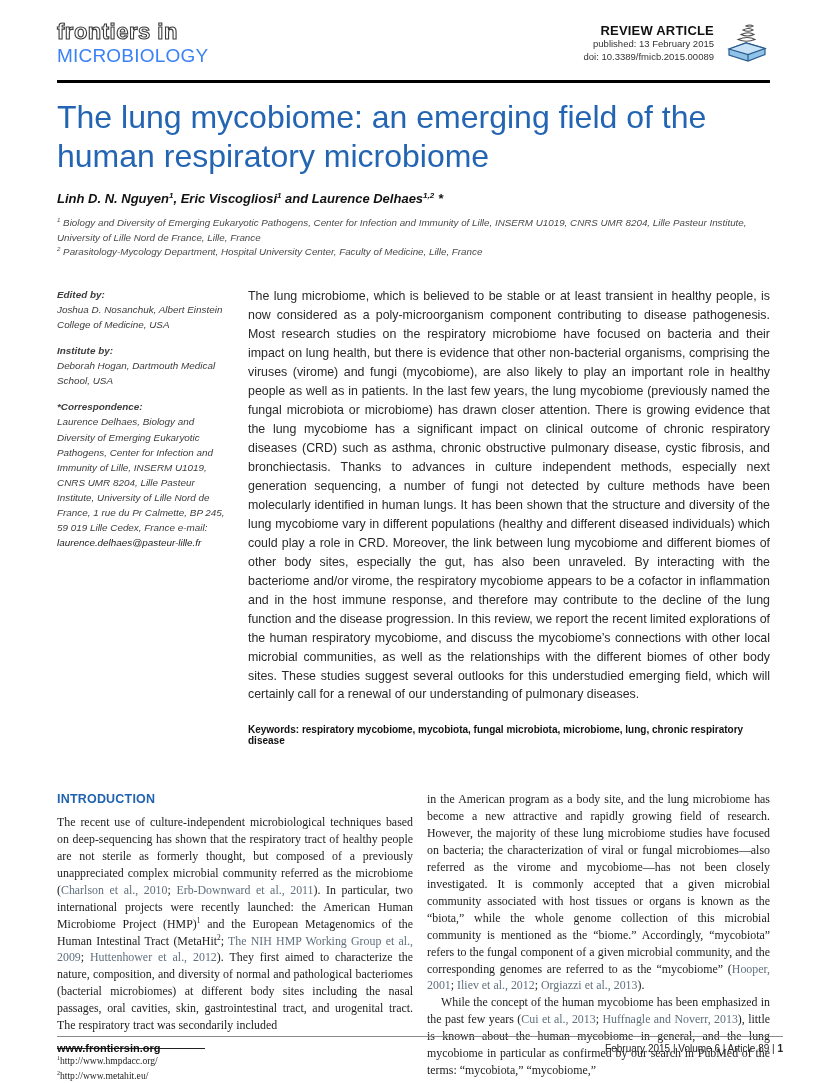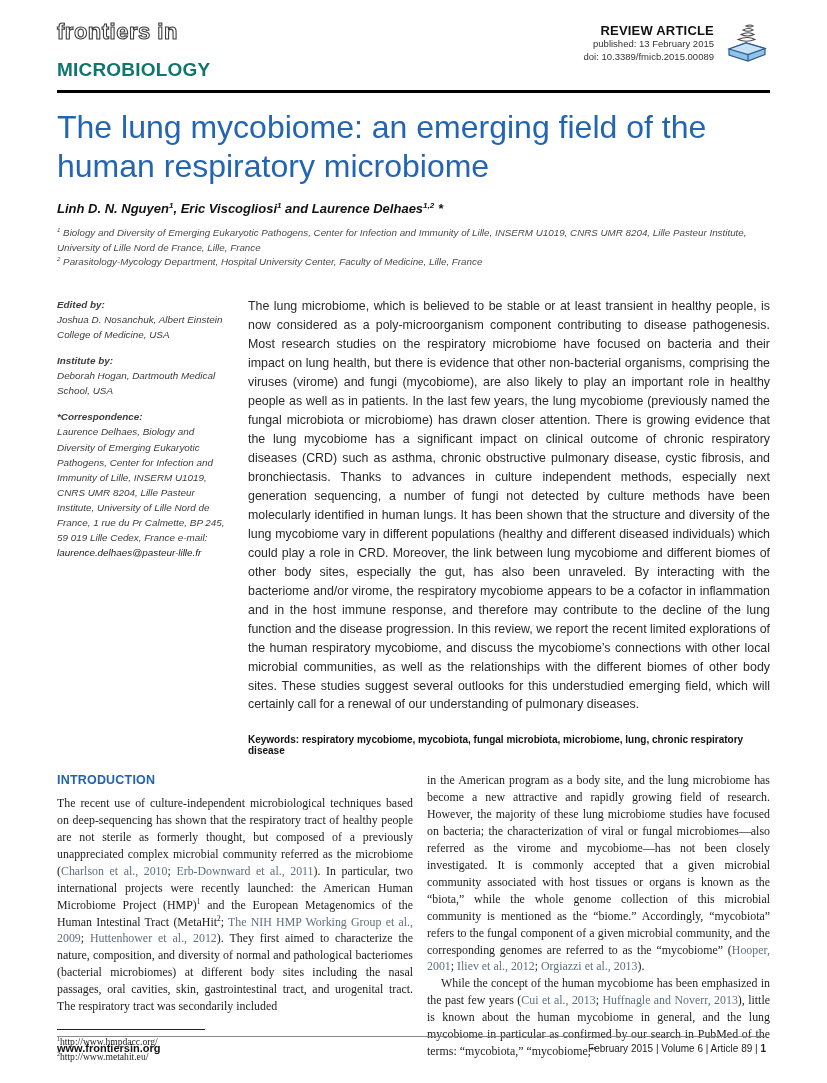--- a/index.html
+++ b/index.html
@@ -7,21 +7,21 @@
     position:relative; width:827px; height:1083px; margin:0 auto;
     background:#ffffff; box-sizing:border-box; padding:1px 57px;
     font-family:"Liberation Sans", sans-serif; color:#1a1a1a; overflow:hidden;
   }
   
   .header { display:flex; justify-content:space-between; align-items:flex-start; padding-top:20px; }
   .logo-line1 {
     font-size:22px; font-weight:bold; letter-spacing:0.5px;
     color:#ffffff; -webkit-text-stroke:1.1px #3c3c3c; line-height:1.0;
   }
-  .logo-line2 { font-size:19px; font-weight:bold; color:#0f766e; letter-spacing:0.2px; margin-top:16px; }
+  .logo-line2 { font-size:19px; font-weight:normal; color:#3b82f6; letter-spacing:0.2px; margin-top:2px; }
   .header-right { display:flex; align-items:flex-start; gap:10px; }
   .header-meta { text-align:right; padding-top:2px; }
   .article-type { font-size:13px; font-weight:bold; color:#111; letter-spacing:0.2px; }
   .pub-line, .doi-line { font-size:9.5px; color:#333; line-height:1.35; }
   .header-rule { border-top:3px solid #000; margin-top:9px; }
   
   .title { color:#2365B2; font-size:32px; line-height:1.22; font-weight:normal; margin:15px 0 0 0; }
   .authors { margin-top:15px; font-size:13px; font-weight:bold; font-style:italic; color:#111; }
   sup { font-size:0.62em; line-height:0; }
   .affiliation { margin-top:0; font-size:9.8px; font-style:italic; color:#4a4a4a; line-height:1.5; }
@@ -29,39 +29,39 @@
   
   .meta-row { display:flex; margin-top:27px;gap:8px; }
   .sidebar { width:168px; flex-shrink:0; font-size:9.9px; font-style:italic; color:#3d3d3d; line-height:1.52; }
   .sidebar-block { margin-bottom:11px; }
   .sidebar-label { font-weight:bold; }
   .abstract-col { flex:1; margin-left:15px; }
   .abstract { font-size:12.4px; line-height:1.53; text-align:justify; color:#2a2a2a; }
   .keywords { margin-top:20px; font-size:10px; font-weight:bold; color:#111; }
   
   .body-cols {
-    display:flex; gap:14px; margin-top:16px;
+    display:flex; gap:14px; margin-top:45px;
     font-family:"Liberation Serif", serif; font-size:11.9px; line-height:1.42;
     color:#1c1c1c; text-align:justify;
   }
   .col-left { width:356px; flex-shrink:0; }
   .col-right { flex:1; }
   .section-head {
     font-family:"Liberation Sans", sans-serif; color:#2163AF;
     font-size:12.5px; font-weight:bold; margin:0 0 5px 0; letter-spacing:0.2px;
   }
   .para { margin:0; }
   .para-indent { margin:0; text-indent:14px; }
   .cite { color:#60707E; }
   .url { color:#1c1c1c; }
   .footnote-rule { width:148px; border-top:1px solid #222; margin:14px 0 5px 0; }
   .footnote { font-size:9.6px; line-height:1.55; text-align:left; }
   
   .footer {
-    position:absolute; left:57px; right:61px; top:1036px;
+    position:absolute; left:57px; right:44px; top:1036px;
     border-top:1px solid #8a8a8a; padding-top:5px;
     display:flex; justify-content:space-between; align-items:baseline;
   }
   .footer-site { font-weight:bold; font-size:11px; color:#111; }
   .footer-issue { font-size:10px; color:#222; }
   .footer-page { font-weight:bold; }
 </style>
 </head>
 <body>
 

